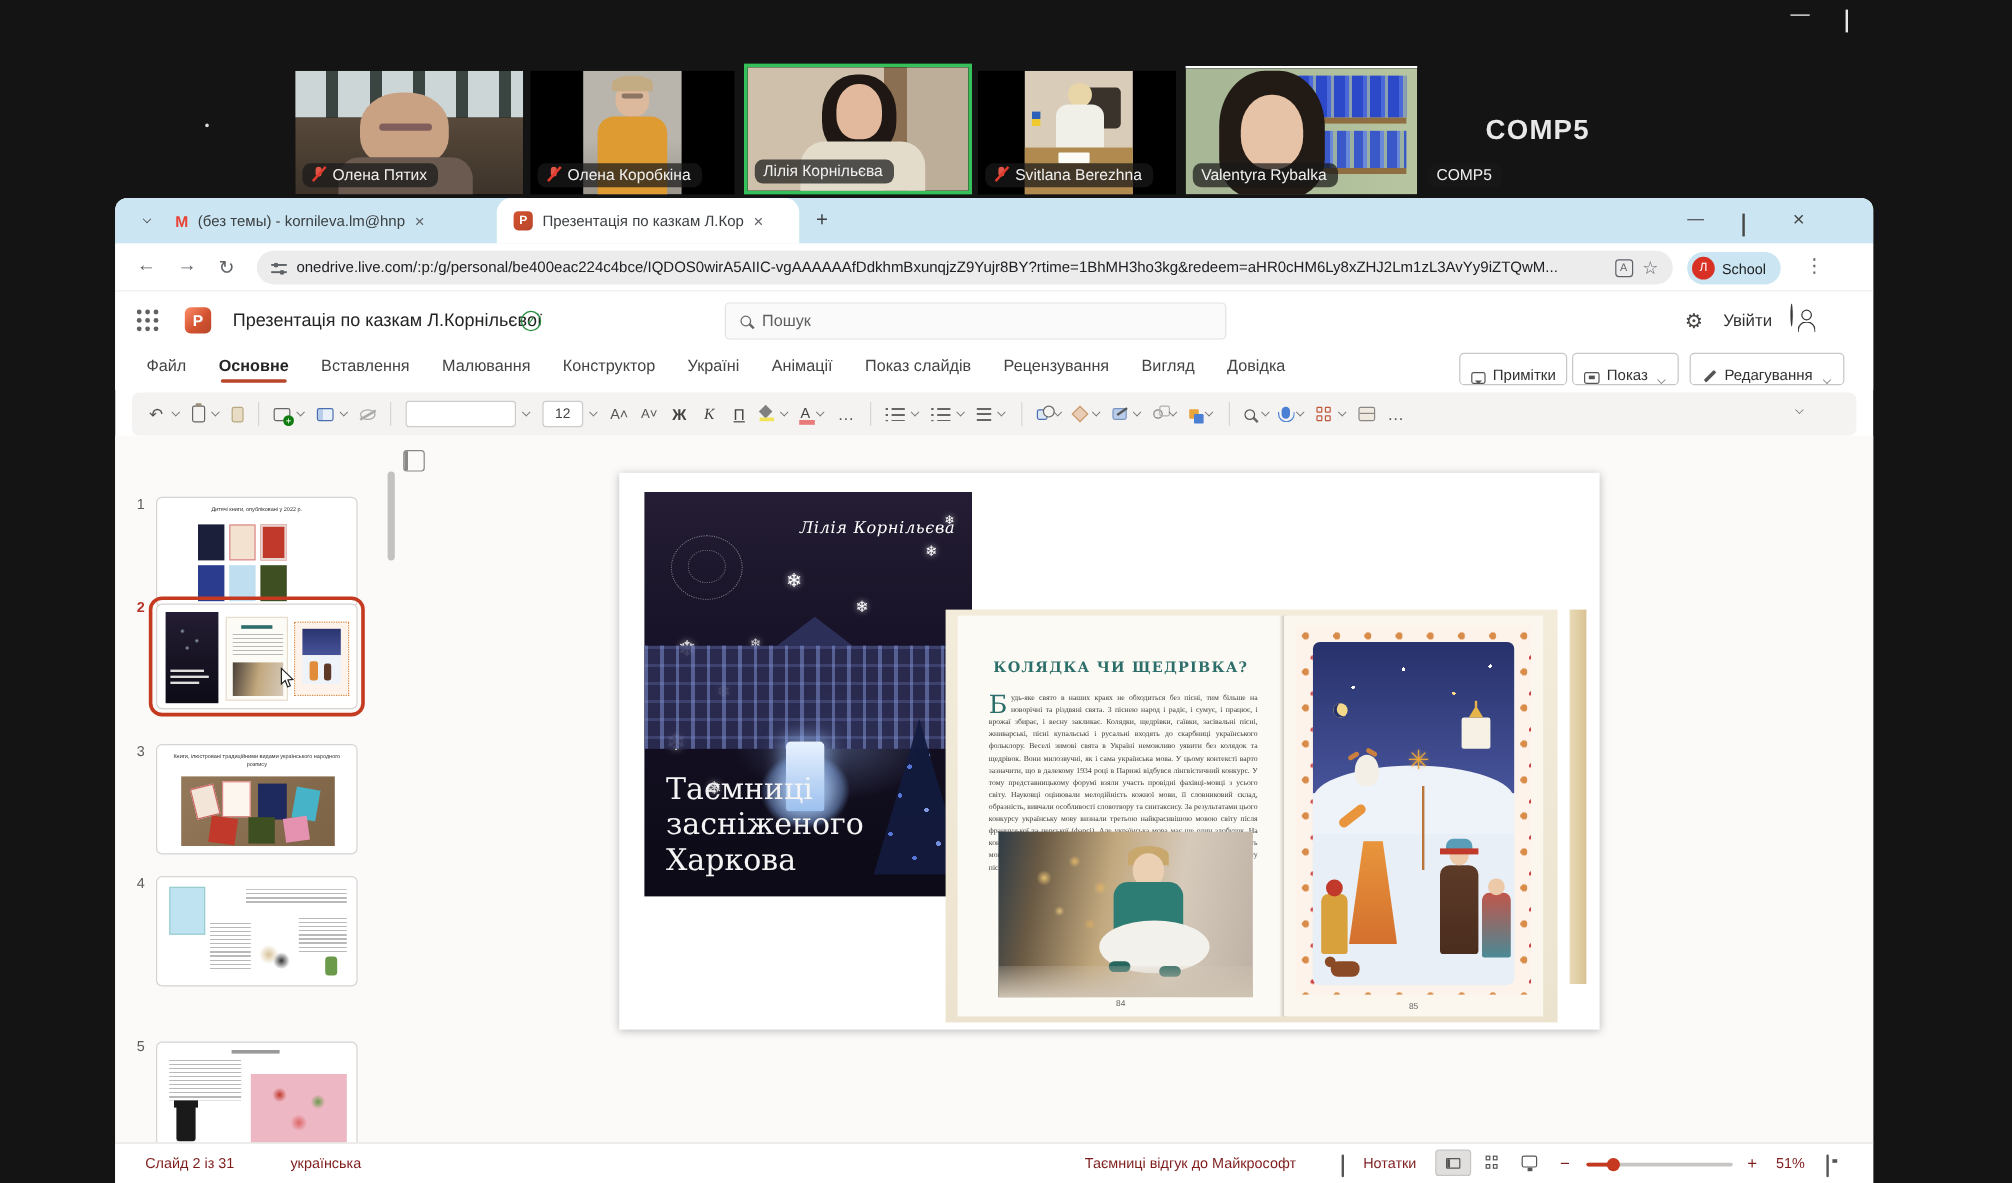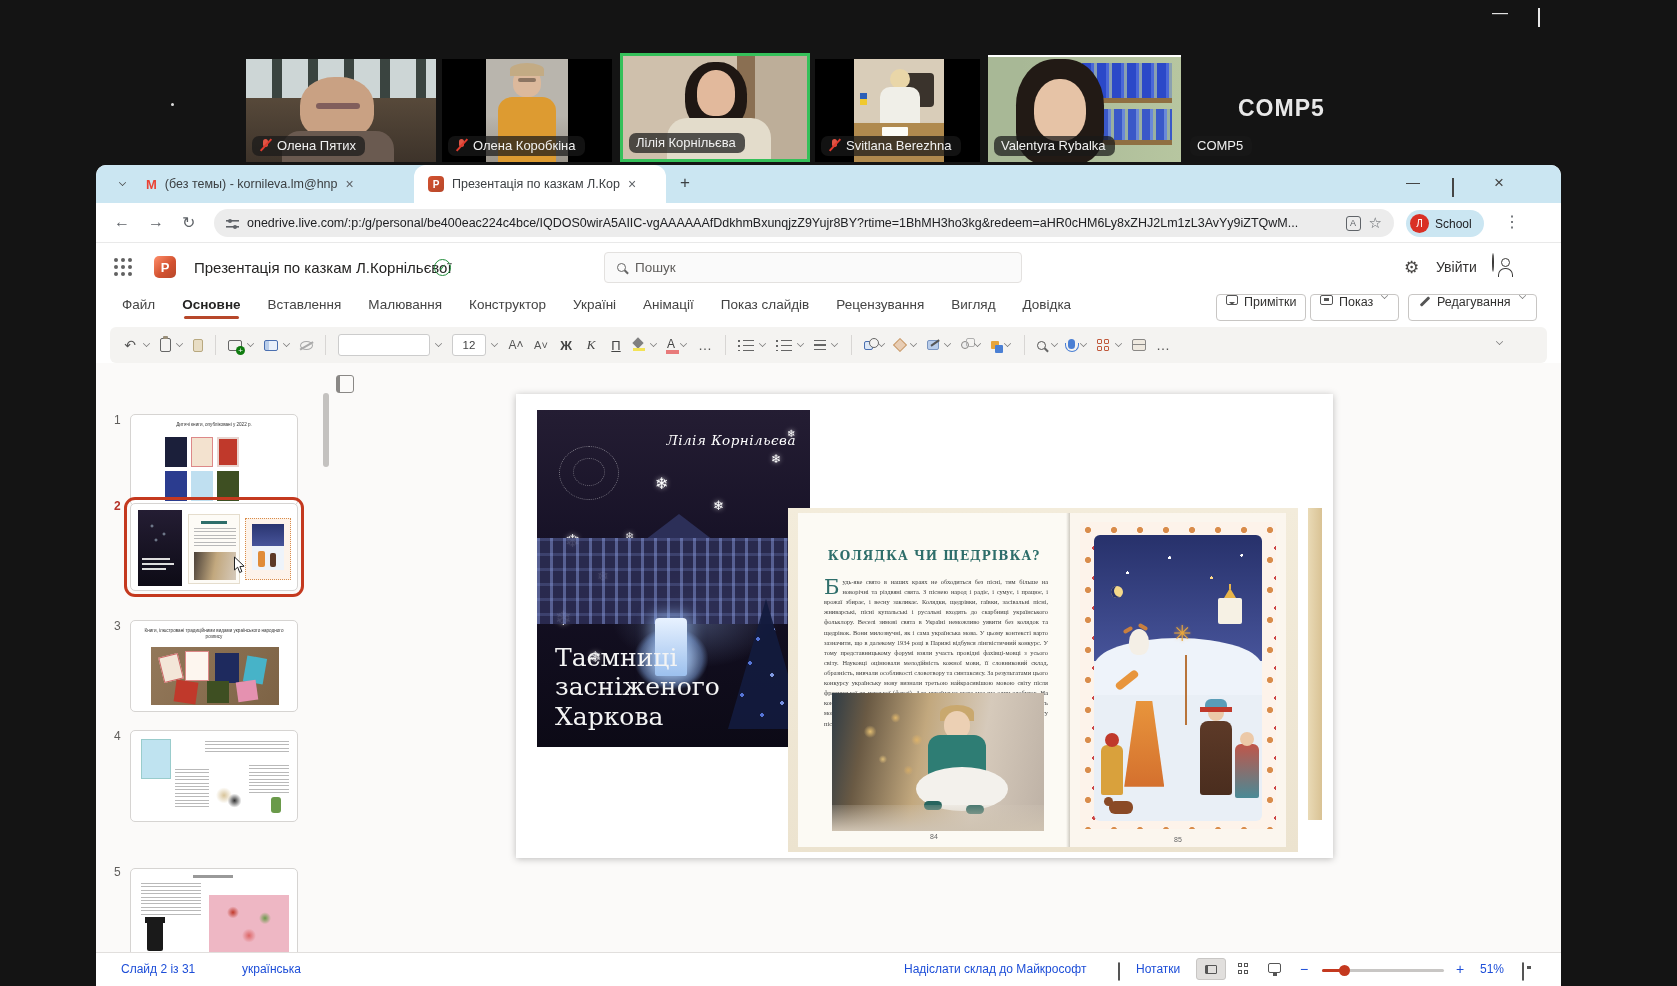--- a/index.html
+++ b/index.html
@@ -64,21 +64,21 @@
   .personico{width:26px;height:26px;border-radius:50%;border:1.6px solid #3b3a39;position:relative;}
   .personico::before{content:"";position:absolute;left:8px;top:4px;width:7px;height:7px;border:1.6px solid #3b3a39;border-radius:50%;}
   .personico::after{content:"";position:absolute;left:5px;top:14px;width:13px;height:8px;border:1.6px solid #3b3a39;border-bottom:none;border-radius:7px 7px 0 0;}
 
   #ribbonrow{left:0;top:126px;width:100%;height:34px;background:#fff;}
   .rtabs{display:flex;gap:27px;position:absolute;left:26px;top:6px;}
   .rtab{font-size:13.5px;color:#444;position:relative;padding-bottom:7px;white-space:nowrap;}
   .rtab.active{font-weight:bold;color:#252423;}
   .rtab.active::after{content:"";position:absolute;left:2px;right:2px;bottom:0;height:3px;background:#b7472a;border-radius:2px;}
   .modebtn{position:absolute;top:3px;height:27px;border:1px solid #c8c6c4;border-radius:4px;background:#fff;
-    display:flex;align-items:flex-start;gap:6px;padding:0 9px;font-size:12.5px;color:#323130;}
+    display:flex;align-items:flex-end;gap:6px;padding:0 9px;font-size:12.5px;color:#323130;}
   .cmt{width:12px;height:10px;border:1.4px solid #555;border-radius:2px;position:relative;}
   .cmt::after{content:"";position:absolute;left:2px;bottom:-4px;border:3px solid transparent;border-top-color:#555;}
   .present{width:13px;height:10px;border:1.4px solid #555;border-radius:2px;position:relative;}
   .present::after{content:"";position:absolute;left:3px;top:2px;width:5px;height:3px;background:#555;}
   .pencil{width:13px;height:13px;position:relative;}
   .pencil::before{content:"";position:absolute;left:1px;top:5px;width:12px;height:3px;background:#555;transform:rotate(-45deg);border-radius:1px;}
 
   
   #toolbar{left:14px;top:162px;width:1437px;height:36px;background:#f4f3f1;border-radius:6px;
     display:flex;align-items:center;gap:9px;padding:0 12px;}
@@ -219,21 +219,21 @@
   .manbelt{position:absolute;right:18%;bottom:38%;width:32px;height:5px;background:#c0392b;}
   .womanL{position:absolute;left:4%;bottom:9%;width:22px;height:50px;border-radius:6px 6px 2px 2px;background:#d9a13c;}
   .womanL::before{content:"";position:absolute;left:4px;top:-12px;width:14px;height:14px;border-radius:50%;background:#c0392b;}
   .womanR{position:absolute;right:2%;bottom:8%;width:24px;height:54px;border-radius:6px 6px 2px 2px;background:linear-gradient(180deg,#c0564a,#4a8a96);}
   .womanR::before{content:"";position:absolute;left:5px;top:-12px;width:14px;height:14px;border-radius:50%;background:#ecc9a8;}
   .dog{position:absolute;left:9%;bottom:2.5%;width:24px;height:13px;border-radius:6px;background:#8a4a26;}
   .dog::before{content:"";position:absolute;left:-5px;top:-4px;width:9px;height:9px;border-radius:50%;background:#8a4a26;}
 
   
   #statusbar{left:0;top:787px;width:100%;height:34px;background:#fff;border-top:1px solid #e1dfdd;}
-  .sbtext{font-size:12px;color:#1d4ed8;white-space:nowrap;}
+  .sbtext{font-size:12px;color:#7f1d1d;white-space:nowrap;}
   .notesico{width:11px;height:12px;border:1.4px solid #555;border-radius:2px;position:relative;}
   .viewbtn{position:absolute;display:flex;align-items:center;justify-content:center;}
   .vb-normal{width:30px;height:22px;background:#e1dfdd;border:1px solid #c8c6c4;border-radius:3px;}
   .slidebox{width:12px;height:9px;border:1.4px solid #555;border-radius:1px;background:linear-gradient(90deg,#555 0 2.5px,transparent 2.5px);}
   .gridico{width:11px;height:11px;display:grid;grid-template-columns:4px 4px;grid-gap:2px;}
   .gridico span{width:4px;height:4px;border:1.2px solid #555;}
   .showico{width:13px;height:10px;border:1.4px solid #555;border-radius:2px;position:relative;}
   .showico::after{content:"";position:absolute;left:4px;bottom:-4px;width:4px;height:3px;background:#555;}
   .zoomtrack{position:absolute;top:16px;width:122px;height:2.5px;background:#c8c6c4;border-radius:2px;}
   .zoomfill{position:absolute;left:0;top:0;height:2.5px;background:#c4391f;border-radius:2px;}
@@ -660,21 +660,21 @@
           </div>
         </div>
 
         <div class="abs bookedge"></div>
       </div>
     </div>
 
     <div id="statusbar" class="abs">
       <span class="abs sbtext" style="left:25px;top:9px;">Слайд 2 із 31</span>
       <span class="abs sbtext" style="left:146px;top:9px;">українська</span>
-      <span class="abs sbtext" style="left:808px;top:9px;">Надіслати склад до Майкрософт</span>
+      <span class="abs sbtext" style="left:808px;top:9px;">Таємниці відгук до Майкрософт</span>
       <span class="abs notesico" style="left:1022px;top:10px;"></span>
       <span class="abs sbtext" style="left:1040px;top:9px;">Нотатки</span>
       <div class="viewbtn vb-normal" style="left:1100px;top:5px;">
           <span class="slidebox"></span>
         </div>
       <div class="viewbtn" style="left:1142px;top:10px;">
           <span class="gridico">
             <span></span>
             <span></span>
             <span></span>

